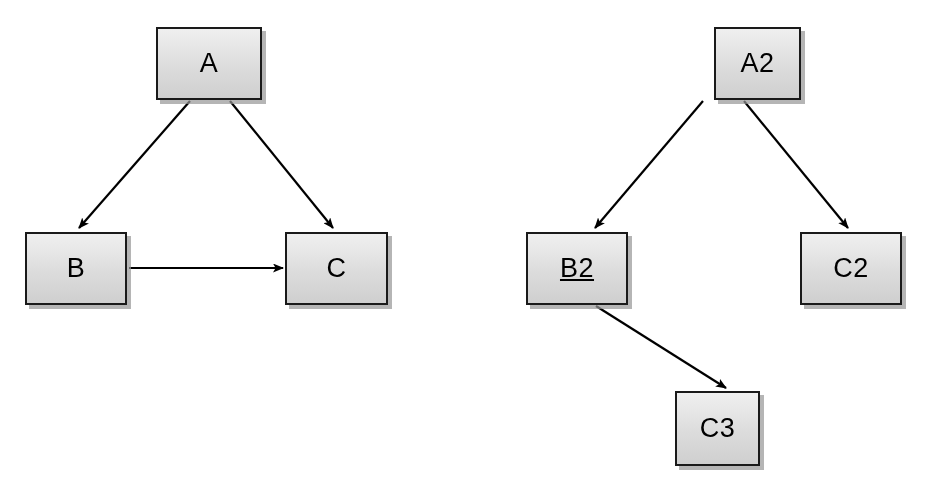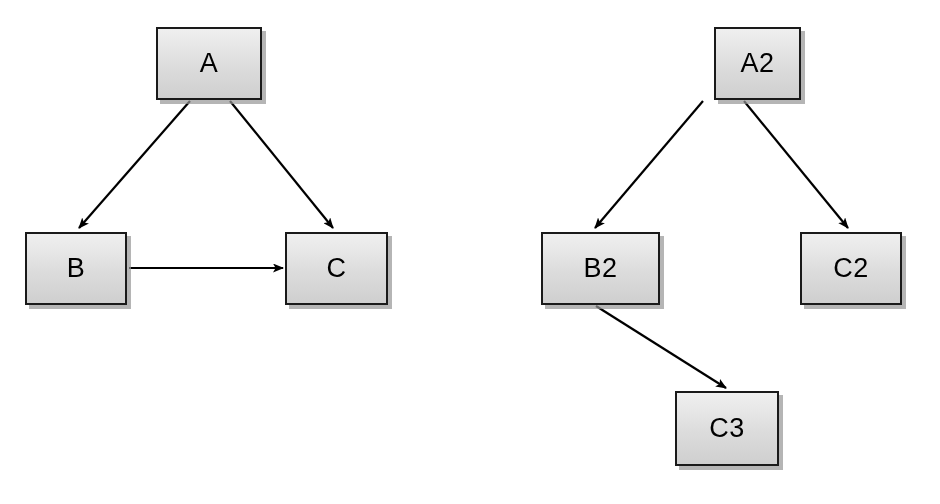--- a/index.html
+++ b/index.html
@@ -72,24 +72,24 @@
       </div>
       <div class="node" style="left: 25px; top: 232px; width: 102px; height: 73px;">
         <span>B</span>
       </div>
       <div class="node" style="left: 285px; top: 232px; width: 103px; height: 73px;">
         <span>C</span>
       </div>
       <div class="node" style="left: 670px; top: 27px; width: 87px; height: 73px; margin-left: 44px;">
         <span>A2</span>
       </div>
-      <div class="node" style="left: 541px; top: 232px; width: 119px; height: 73px;">
+      <div class="node" style="left: 526px; top: 232px; width: 102px; height: 73px; text-decoration: underline;">
         <span>B2</span>
       </div>
       <div class="node" style="left: 800px; top: 232px; width: 102px; height: 73px; align-items: center;">
         <span>C2</span>
       </div>
-      <div class="node" style="left: 675px; top: 391px; width: 104px; height: 75px;">
+      <div class="node" style="left: 675px; top: 391px; width: 85px; height: 75px;">
         <span>C3</span>
       </div>
     </div>
 
 </div>
 
 </body></html>

